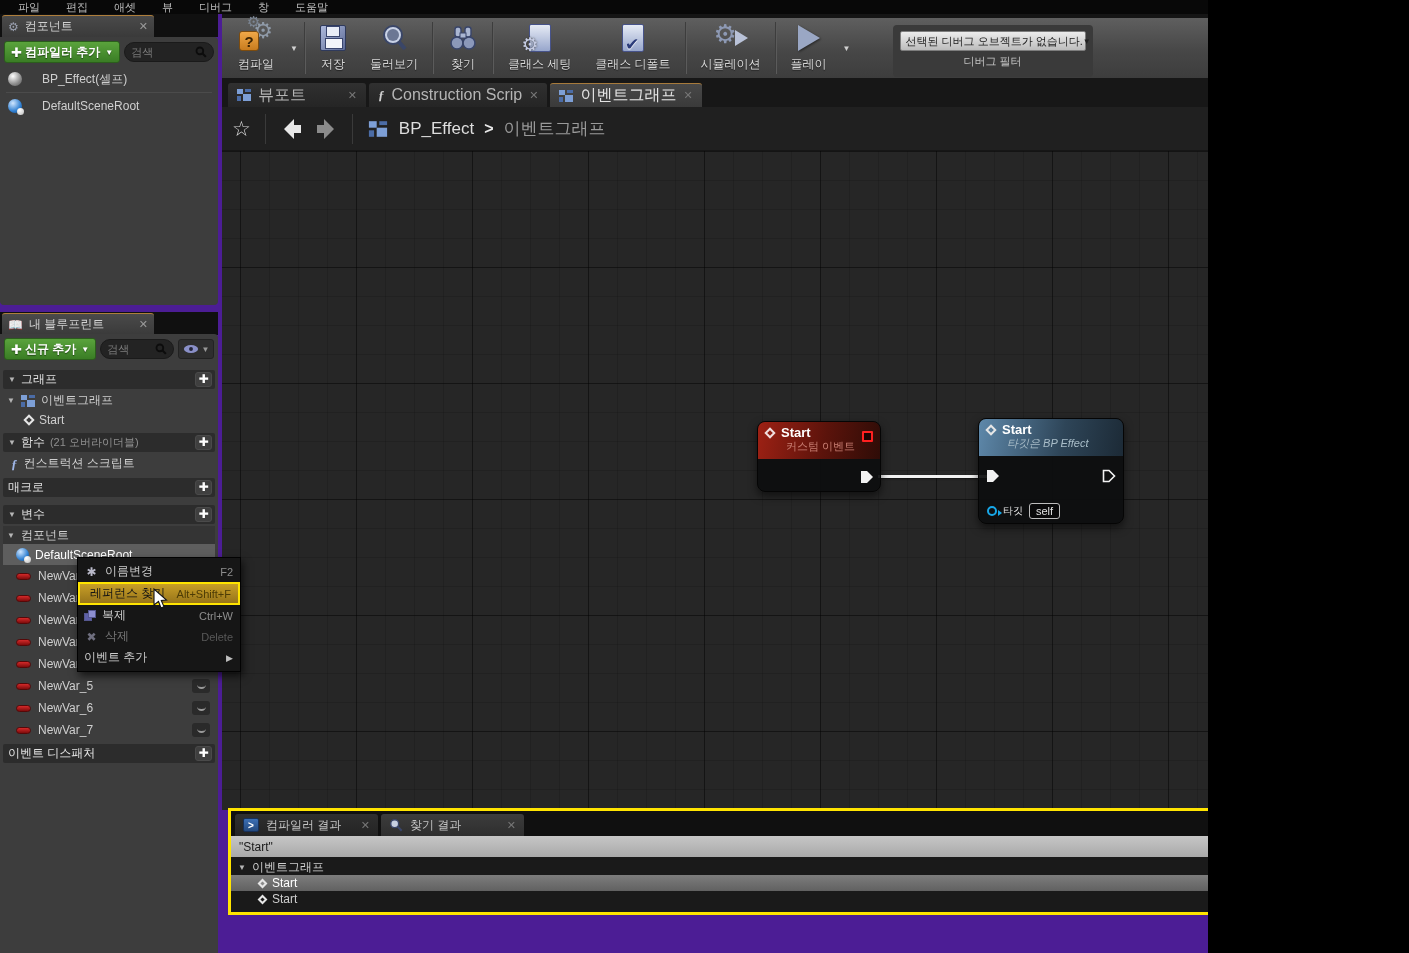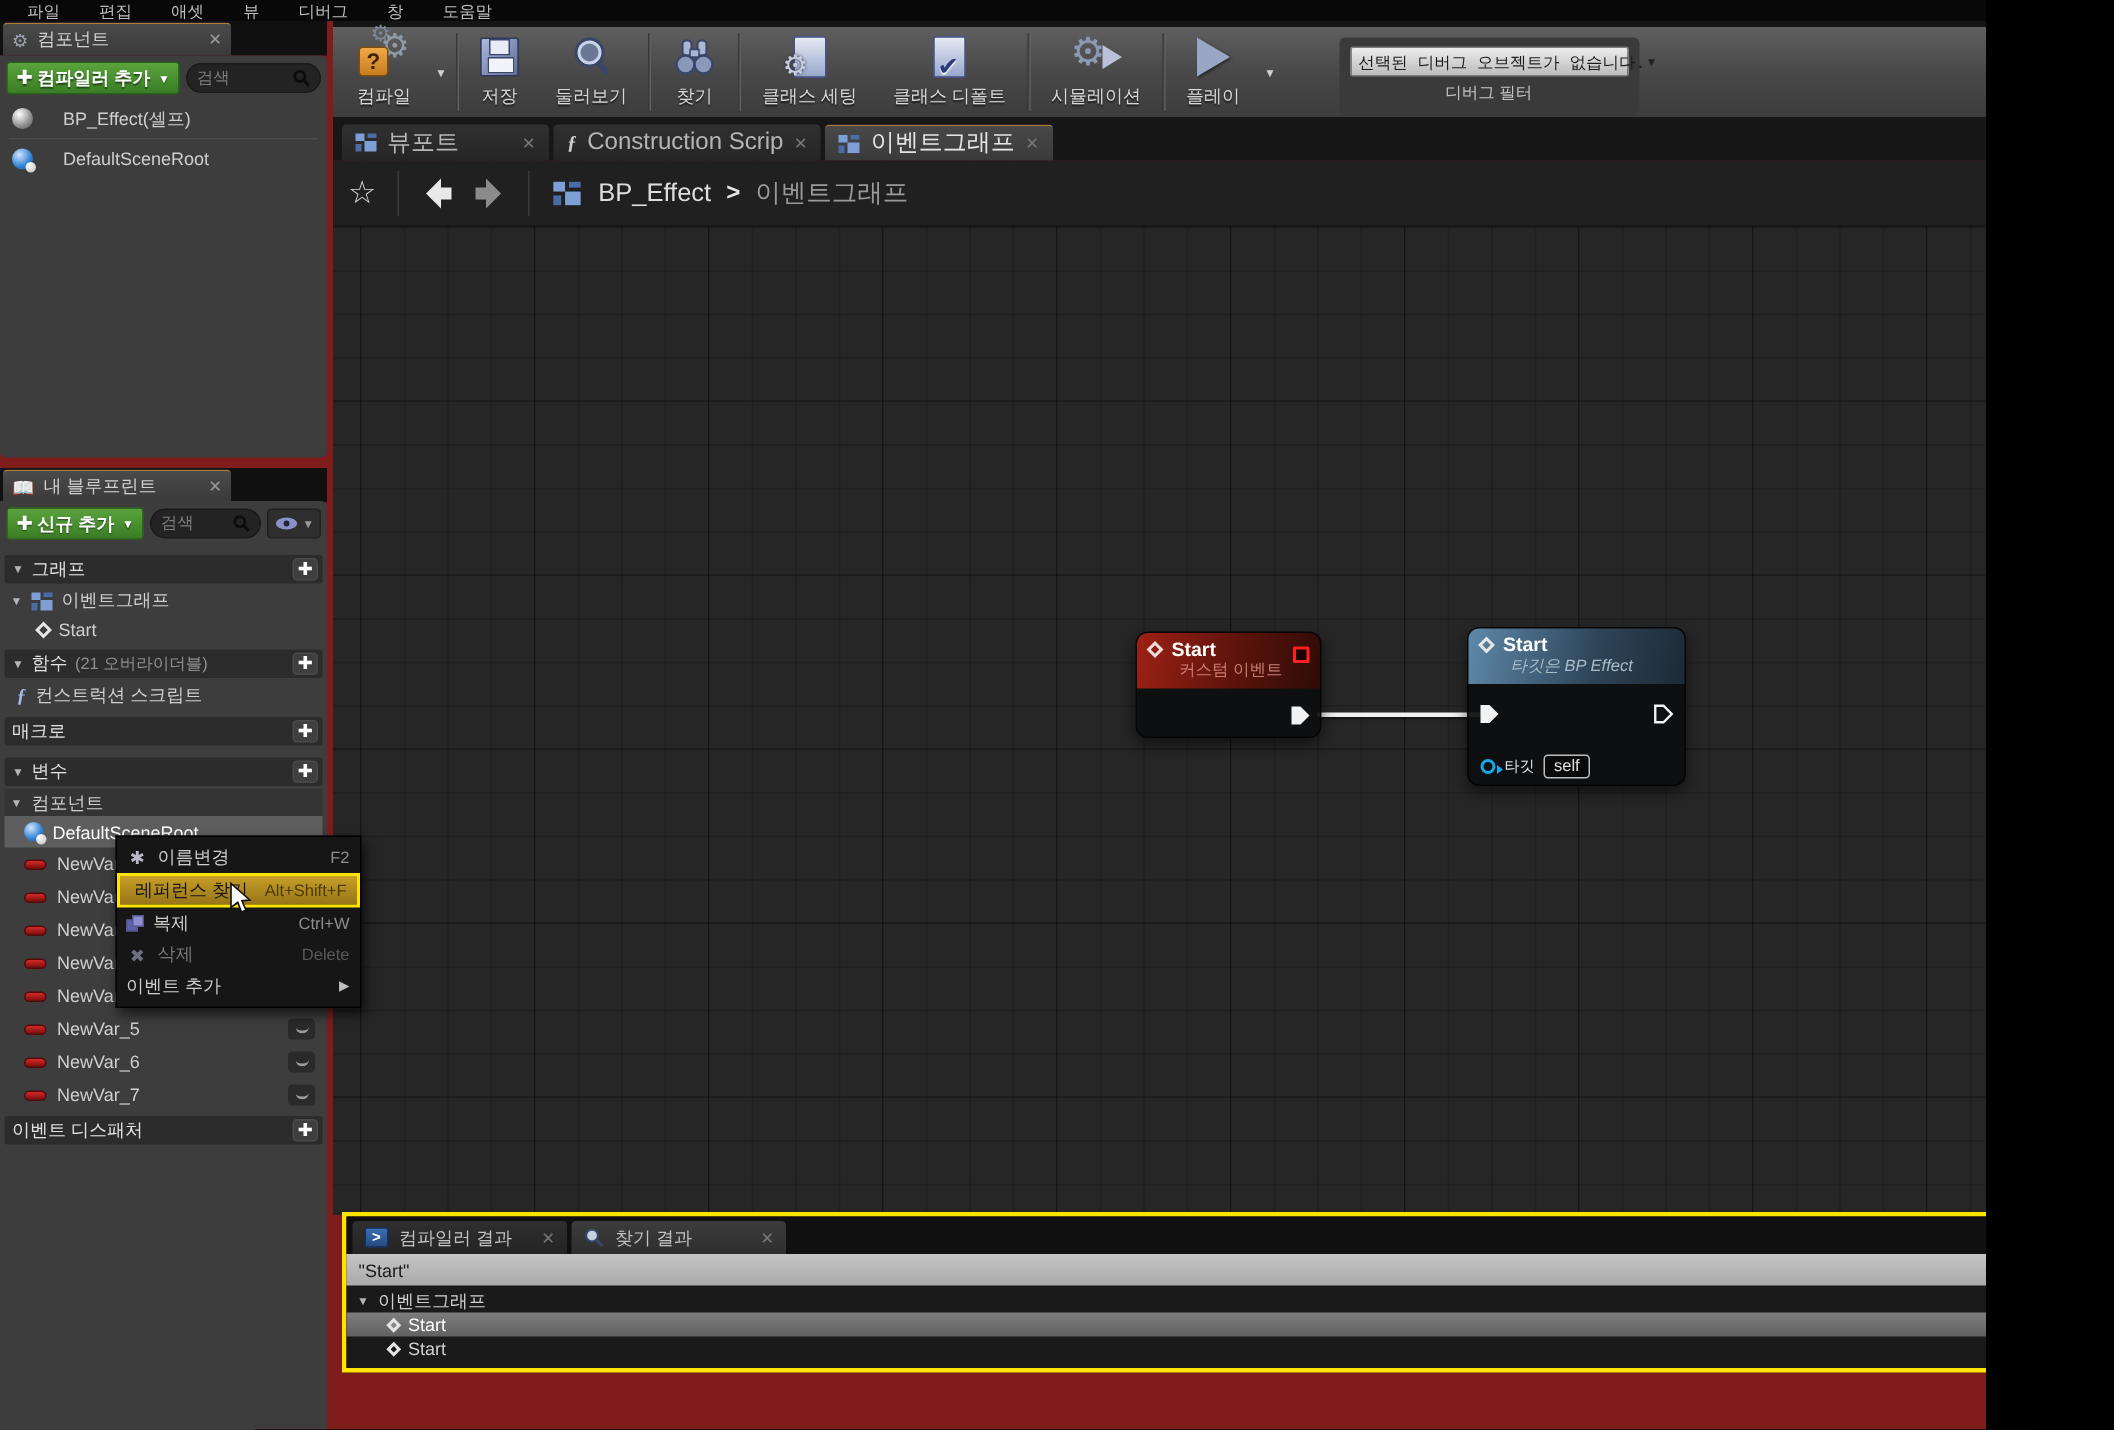--- a/index.html
+++ b/index.html
@@ -1,18 +1,18 @@
 <!DOCTYPE html>
 <html><head>
 <meta charset="utf-8">
 <style>
   * { margin:0; padding:0; box-sizing:border-box; }
   html,body { background:#000; }
   body { font-family:"Liberation Sans","DejaVu Sans",sans-serif; }
-  #root { position:relative; width:1324px; height:953px; background:#7f1d1d; overflow:hidden; color:#ccc; }
+  #root { position:relative; width:1208px; height:953px; background:#4c1d95; overflow:hidden; color:#ccc; }
 
   
   .menubar { position:absolute; left:0; top:0; width:1409px; height:14px; background:#080808; display:flex; align-items:center; gap:26px; padding-left:18px; z-index:6; }
   .menubar span { font-size:11px; color:#bdbdbd; cursor:default; }
 
   
   .panel-tabstrip { position:absolute; left:0; width:218px; height:23px; background:#101010; z-index:3; }
   .panel-tab { position:absolute; left:2px; top:1px; width:152px; height:22px; background:linear-gradient(#4a4a4a,#3a3a3a); border-top:1px solid rgba(214,150,60,.75); border-radius:3px 3px 0 0; display:flex; align-items:center; gap:6px; padding:0 6px; }
   .panel-tab .t-label { font-size:12px; color:#d2d2d2; flex:1; }
   .panel-tab .t-close { color:#9a9a9a; font-size:11px; }
@@ -88,21 +88,21 @@
   .floppy::after { content:""; position:absolute; left:4px; bottom:1px; width:16px; height:9px; background:#f2f4fa; border:1px solid #39456e; }
   .page-ico { position:relative; width:22px; height:28px; background:linear-gradient(#e6ebf5,#97a6cc); border:1px solid #47538a; border-radius:2px; }
   .page-ico .ovl { position:absolute; font-size:19px; left:-8px; bottom:-5px; color:#c6cde4; text-shadow:0 0 2px #333; }
   .page-ico .chk { position:absolute; left:2px; bottom:-4px; color:#2b3b7a; font-weight:bold; font-size:17px; text-shadow:0 1px 1px #fff; }
   .play-tri { width:0; height:0; border-left:22px solid #9aa7c4; border-top:13px solid transparent; border-bottom:13px solid transparent; filter:drop-shadow(1px 1px 1px rgba(0,0,0,.5)); }
   .simu-ico { position:relative; width:30px; height:30px; }
   .simu-ico .gear1 { position:absolute; left:-2px; top:-4px; font-size:26px; color:#8d99b4; }
   .simu-ico .tri { position:absolute; right:-2px; top:7px; width:0; height:0; border-left:13px solid #b9c2d8; border-top:8px solid transparent; border-bottom:8px solid transparent; }
   .debug-block { margin-left:38px; align-self:flex-start; margin-top:7px; width:200px; height:52px; background:#3a3a3a; border-radius:4px; display:flex; flex-direction:column; align-items:center; padding-top:6px; gap:3px; }
   .debug-dd { width:186px; height:20px; background:linear-gradient(#ececec,#bcbcbc); border:1px solid #7d7d7d; border-radius:2px; display:flex; align-items:center; padding:0 5px; }
-  .debug-dd .dd-text { flex:1; font-size:11px; color:#1c1c1c; white-space:nowrap;font-family:Liberation Mono, monospace; }
+  .debug-dd .dd-text { flex:1; font-size:11px; color:#1c1c1c; white-space:nowrap; }
   .debug-dd .caret { font-size:8px; color:#222; }
   .debug-lbl { font-size:11px; color:#c4c4c4; }
 
   .doc-tabbar { position:absolute; left:222px; top:78px; width:1187px; height:29px; background:#171717; display:flex; align-items:flex-end; gap:3px; padding-left:6px; z-index:2; }
   .doc-tab { height:24px; display:flex; align-items:center; gap:7px; padding:0 9px; background:linear-gradient(#303030,#252525); border-radius:3px 3px 0 0; min-width:138px; }
   .doc-tab.active { background:linear-gradient(#484848,#3a3a3a); border-top:1px solid rgba(214,150,60,.7); }
   .doc-tab .d-label { font-size:16px; color:#b5b5b5; flex:1; }
   .doc-tab.active .d-label { color:#e4e4e4; }
   .doc-tab .t-close { color:#777; font-size:11px; }
 

